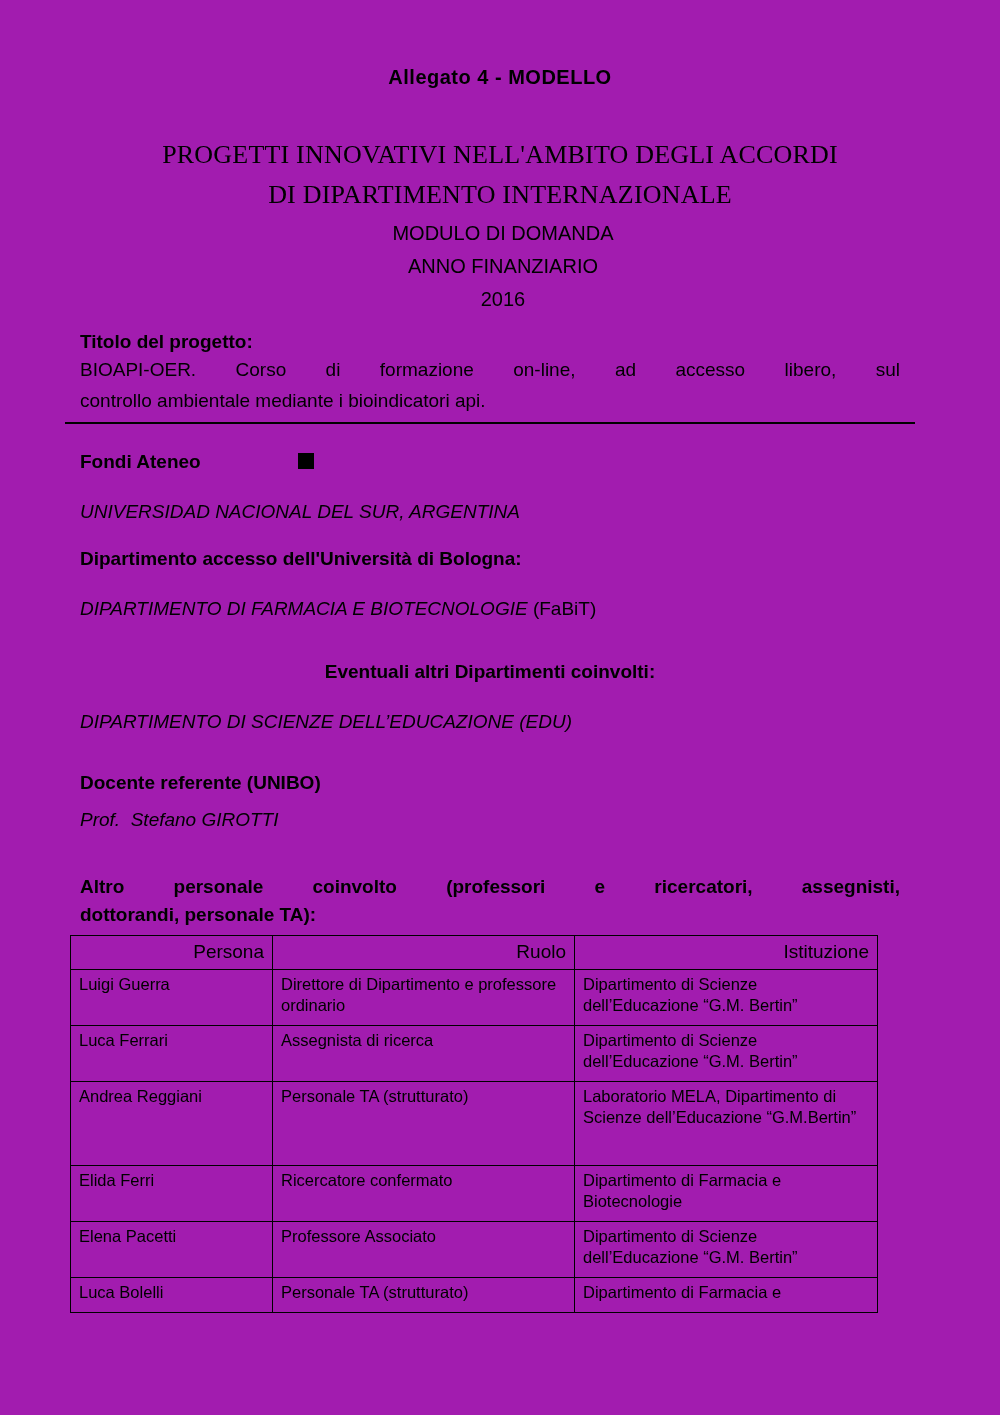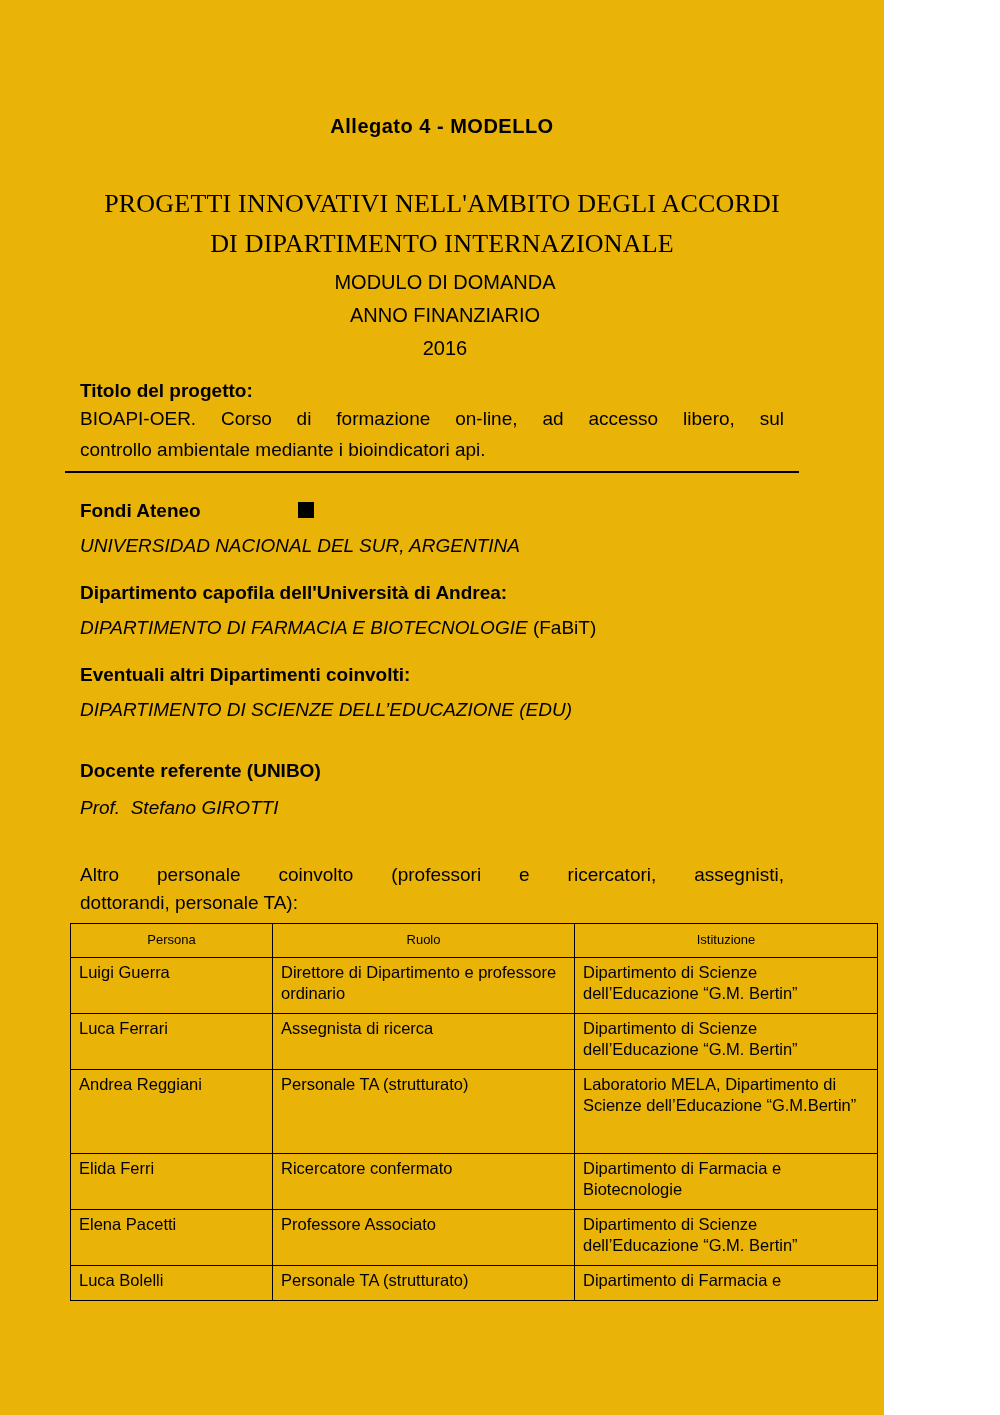--- a/index.html
+++ b/index.html
@@ -1,24 +1,24 @@
 <!DOCTYPE html>
 <html><head>
 <meta charset="utf-8">
 <style>
   html, body { margin: 0; padding: 0; background: #fff; }
   .page {
     position: relative;
-    width: 884px;
+    width: 1000px;
     height: 1415px;
-    background: #eab308;
+    background: #a21caf;
     color: #000000;
     font-family: "Liberation Sans", "DejaVu Sans", sans-serif;
     box-sizing: border-box;
-    padding-top: 114px;
+    padding-top: 65px;
     overflow: hidden;
   }
   .center { text-align: center; }
   .bold { font-weight: 700; margin-top: 12px; }
   .italic { font-style: italic; }
 
   .attachment-label {
     font-size: 20px;
     line-height: 24px;
     font-weight: 700;
@@ -58,44 +58,44 @@
   .funds-row { margin-top: 26px; line-height: 24px; }
   .checkbox {
     display: inline-block;
     width: 16px;
     height: 16px;
     background: #000;
     margin-left: 97px;
     vertical-align: -1px;
   }
   .mt-partner-label { margin-top: 19px; }
-  .mt-value { margin-top: 10px; line-height: 26px; }
+  .mt-value { margin-top: 25px; line-height: 26px; }
   .mt-dept-label { margin-top: 22px; }
-  .mt-other-label { margin-top: 22px; }
+  .mt-other-label { margin-top: 38px; text-align: center; }
   .mt-docente-label { margin-top: 36px; }
   .mt-docente-value { margin-top: 12px; }
   .preserve { white-space: pre-wrap; }
-  .staff-heading { margin-top: 40px; font-weight: 400; line-height: 28px; }
+  .staff-heading { margin-top: 40px; font-weight: 700; line-height: 28px; }
 
   table.staff {
     margin: 6px 0 0 -10px; 
     border-collapse: collapse;
     table-layout: fixed;
     width: 807px;
     font-size: 16.5px;
   }
   table.staff th, table.staff td {
     border: 1px solid #000;
     vertical-align: top;
     overflow: hidden;
   }
   table.staff th {
     font-weight: 400;
-    font-size: 13px;
-    text-align: center;
+    font-size: 19px;
+    text-align: right;
     padding: 5px 8px 6px;
     line-height: 22px;
     vertical-align: middle;
   }
   table.staff td {
     padding: 4px 8px 9px;
     line-height: 21px;
     text-align: left;
   }
   table.staff tbody tr:nth-child(3) td { height: 70px; } 
@@ -127,21 +127,21 @@
     </div>
 
     <hr class="rule">
 
     <div class="funds-row">
       <span class="bold">Fondi Ateneo</span><span class="checkbox"></span>
     </div>
 
     <div class="italic mt-value">UNIVERSIDAD NACIONAL DEL SUR, ARGENTINA</div>
 
-    <div class="h mt-dept-label">Dipartimento capofila dell'Università di Andrea:</div>
+    <div class="h mt-dept-label">Dipartimento accesso dell'Università di Bologna:</div>
     <div class="mt-value">
       <span class="italic">DIPARTIMENTO DI FARMACIA E BIOTECNOLOGIE</span><span class="preserve"> (FaBiT)</span>
     </div>
 
     <div class="h mt-other-label">Eventuali altri Dipartimenti coinvolti:</div>
     <div class="italic mt-value">DIPARTIMENTO DI SCIENZE DELL’EDUCAZIONE (EDU)</div>
 
     <div class="h mt-docente-label">Docente referente (UNIBO)</div>
     <div class="italic mt-value mt-docente-value preserve">Prof.  Stefano GIROTTI</div>
 

